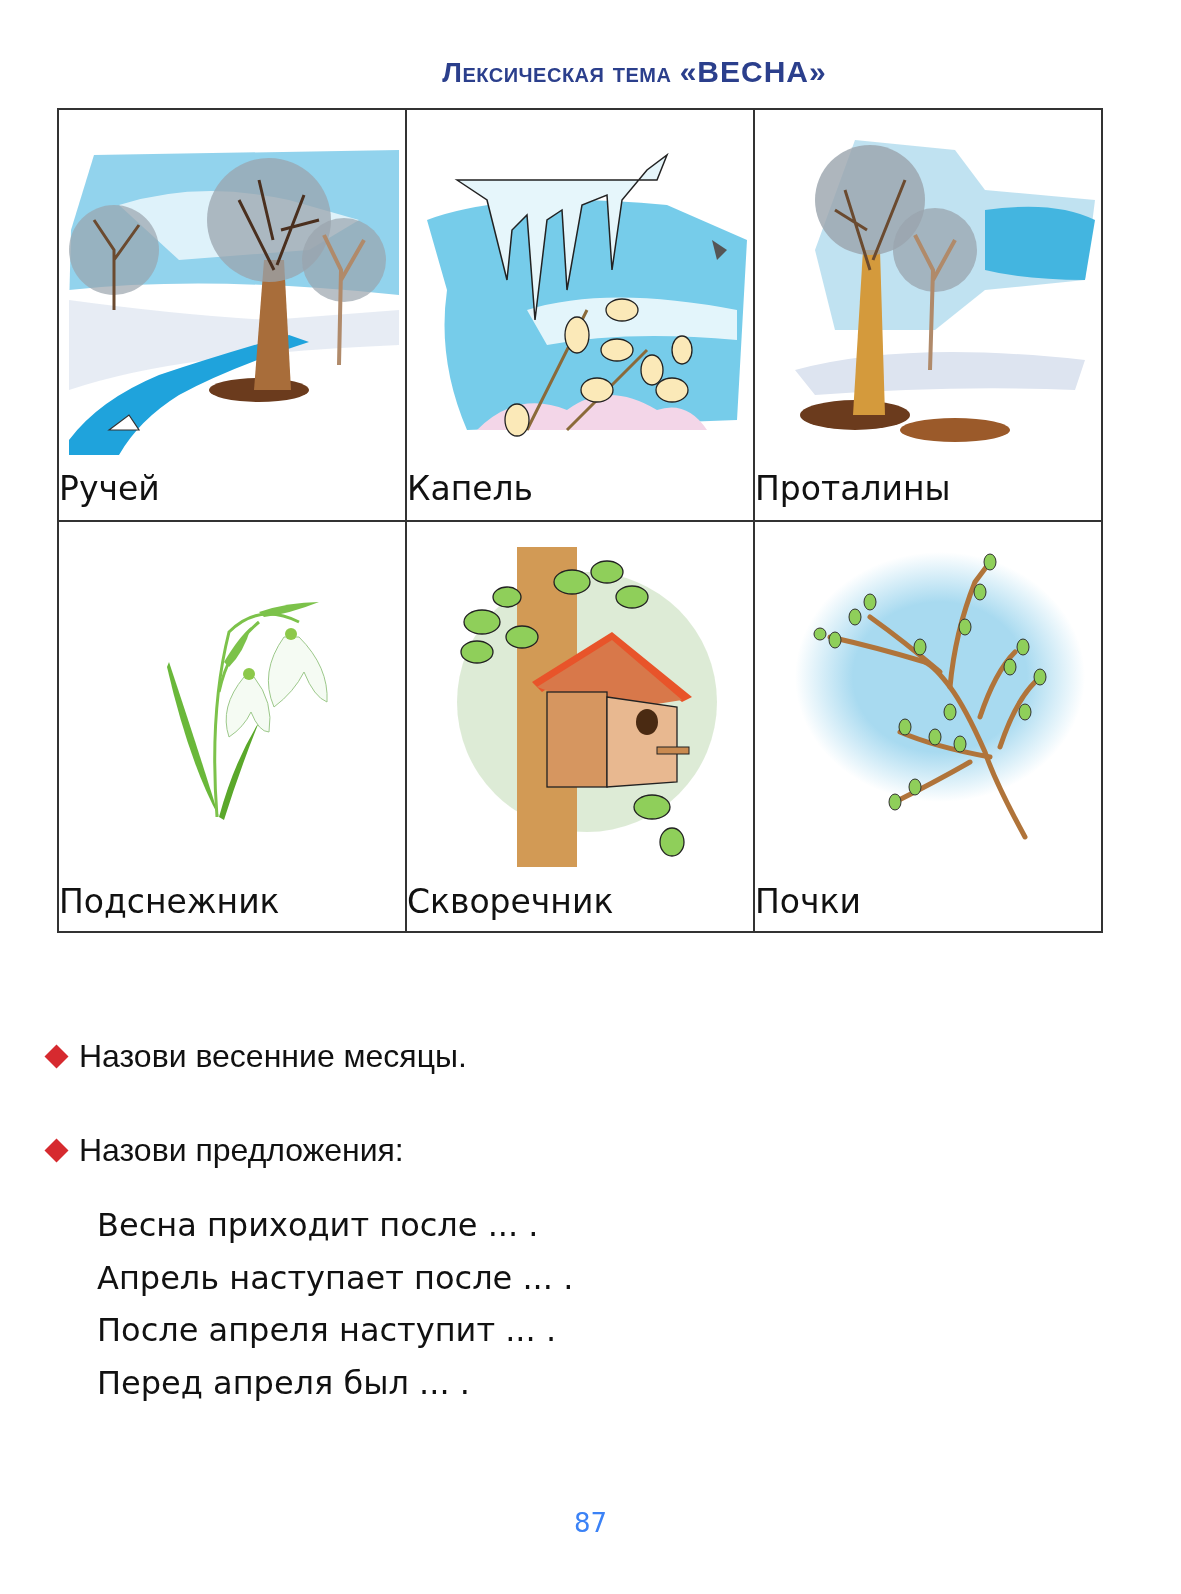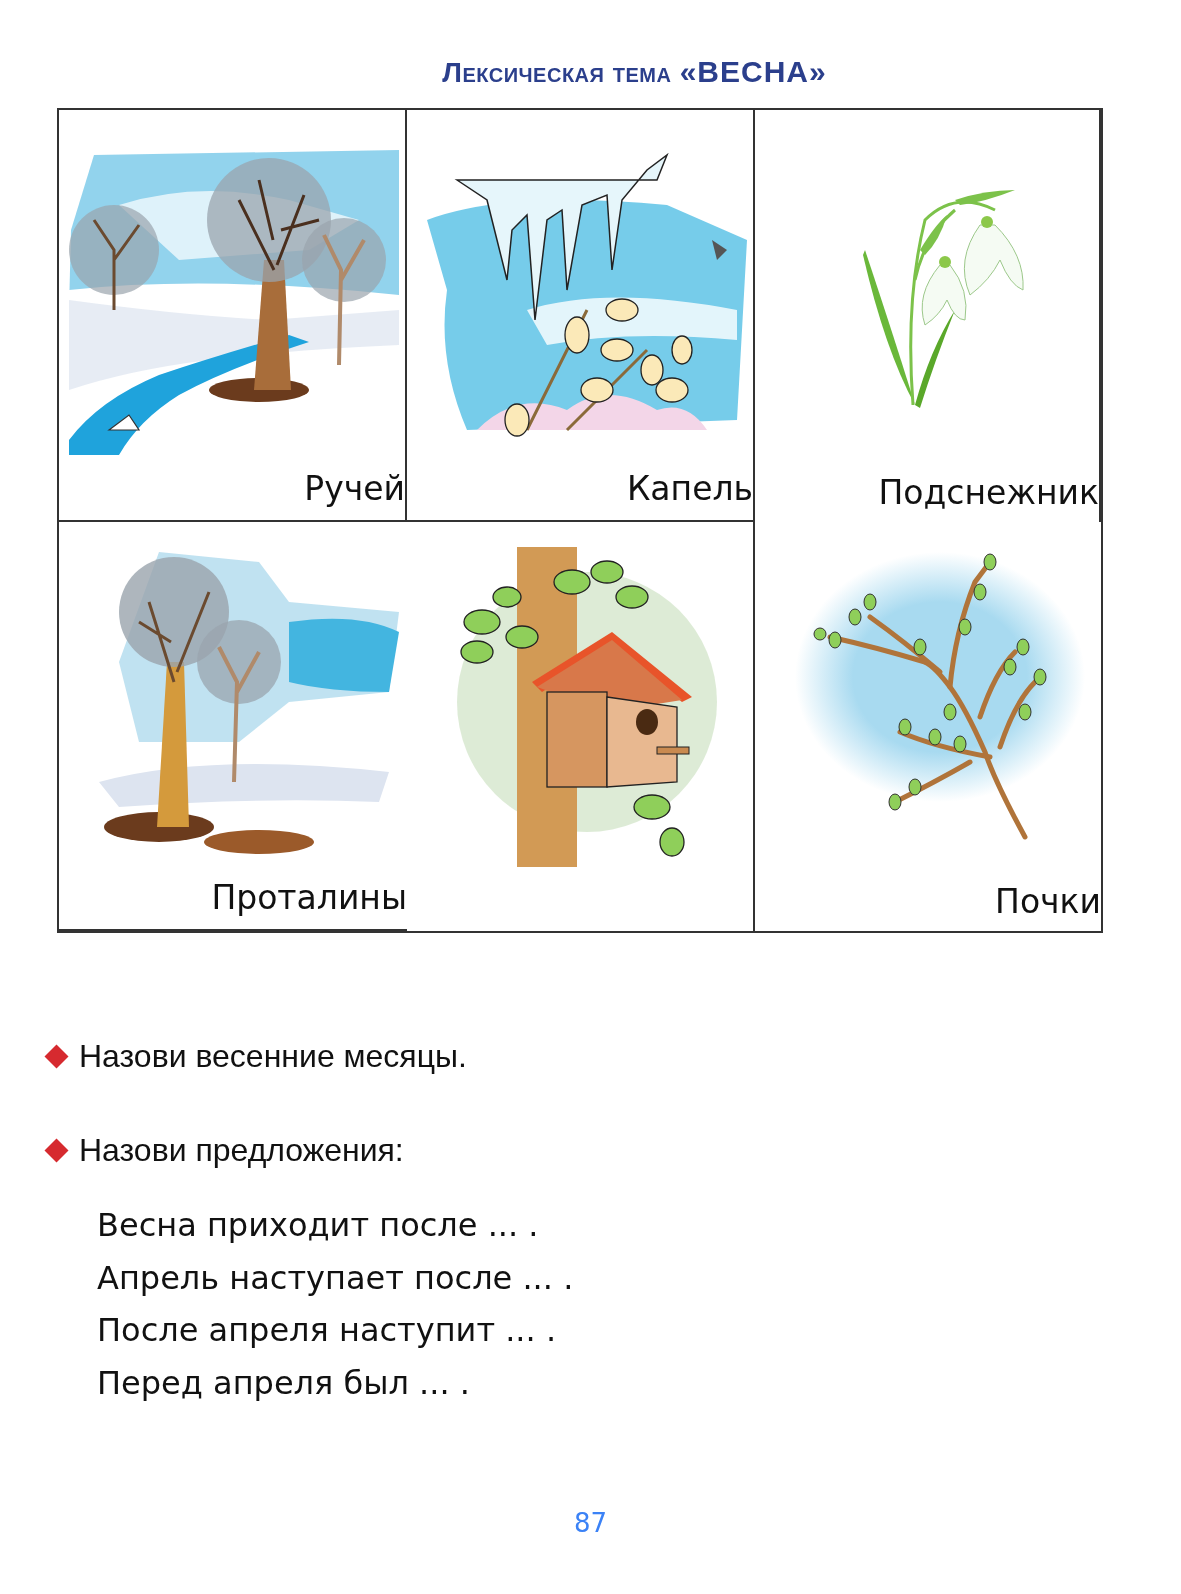--- a/index.html
+++ b/index.html
@@ -15,21 +15,21 @@
       border: 2px solid #333; box-sizing: border-box;
       display: grid; grid-template-columns: 348px 348px 346px; grid-template-rows: 412px 409px;
     }
     .cell {
       position: relative; box-sizing: border-box; border-right: 2px solid #333; border-bottom: 2px solid #333;
     }
     .cell.c3 { border-right: none; }
     .cell.r2 { border-bottom: none; }
     .cell svg { position: absolute; left: 0; top: 0; }
     .cell .label {
-      position: absolute; left: 0; width: 100%; text-align: right; bottom: 12px;
+      position: absolute; left: 0; width: 100%; text-align: left; bottom: 12px;
       font-family: "DejaVu Sans", sans-serif; font-size: 33px; color: #111;
     }
     .cell.r2 .label { bottom: 10px; }
     .task {
       position: absolute; left: 44px; font-family: Liberation Sans, sans-serif; font-size: 32px; color: #111;
       display: flex; align-items: center;
     }
     .diamond {
       width: 17px; height: 17px; background: #d62a2f; transform: rotate(45deg); margin: 0 14px 0 4px; display: inline-block;
     }
@@ -81,50 +81,50 @@
         <ellipse cx="245" cy="260" rx="11" ry="15"></ellipse>
         <ellipse cx="275" cy="240" rx="10" ry="14"></ellipse>
         <ellipse cx="265" cy="280" rx="16" ry="12"></ellipse>
         <ellipse cx="110" cy="310" rx="12" ry="16"></ellipse>
       </g>
       <path d="M305 130 L320 140 L310 150 Z" fill="#555"></path>
     </svg>
     <div class="label">Капель</div>
   </div>
 
+  <div class="cell c3">
+    <svg width="344" height="410" viewBox="0 0 344 410">
+      <path d="M100 30 L200 40 L230 80 L340 90 L330 170 L230 180 L180 220 L80 220 L60 140 Z" fill="#b9dff0" opacity="0.9"></path>
+      <path d="M230 100 Q300 90 340 110 L330 170 Q270 170 230 160 Z" fill="#43b5e0"></path>
+      <path d="M40 260 Q150 230 330 250 L320 280 Q200 275 60 285 Z" fill="#dde4f0"></path>
+      <ellipse cx="100" cy="305" rx="55" ry="15" fill="#6b3b1d"></ellipse>
+      <ellipse cx="200" cy="320" rx="55" ry="12" fill="#9b5a2a"></ellipse>
+      <path d="M98 305 L108 140 L125 140 L130 305 Z" fill="#d49a3c"></path>
+      <circle cx="115" cy="90" r="55" fill="#9aa4ad" opacity="0.8"></circle>
+      <path d="M115 160 L90 80 M118 150 L150 70 M112 120 L80 100" stroke="#6b4a2f" stroke-width="3"></path>
+      <circle cx="180" cy="140" r="42" fill="#9aa4ad" opacity="0.75"></circle>
+      <path d="M175 260 L178 160 L160 125 M178 170 L200 130" stroke="#b08a6a" stroke-width="4" fill="none"></path>
+    </svg>
+    <div class="label">Проталины</div>
+  </div>
+
   <div class="cell r2">
     <svg width="346" height="407" viewBox="0 0 346 407">
       <path d="M110 140 Q140 230 160 295 Q130 240 108 145 Z" fill="#6ab83a"></path>
       <path d="M160 295 Q175 240 200 200 Q180 250 165 298 Z" fill="#5aa82a"></path>
       <path d="M158 295 Q150 190 170 110 Q200 80 240 100" stroke="#7cc24a" stroke-width="3" fill="none"></path>
       <path d="M160 170 Q170 125 200 100" stroke="#7cc24a" stroke-width="3" fill="none"></path>
       <path d="M200 90 Q230 80 260 80 Q230 92 205 95 Z" fill="#7cc24a"></path>
       <path d="M165 140 Q180 115 192 105 Q185 130 170 145 Z" fill="#7cc24a"></path>
       <path d="M225 115 Q200 150 215 185 Q235 170 245 150 Q255 175 268 180 Q270 145 240 115 Z" fill="#f5fbf3" stroke="#9cc88a" stroke-width="1"></path>
       <path d="M185 155 Q160 185 170 215 Q185 205 192 190 Q200 210 210 210 Q215 180 195 155 Z" fill="#f5fbf3" stroke="#9cc88a" stroke-width="1"></path>
       <circle cx="232" cy="112" r="6" fill="#8cc84a"></circle>
       <circle cx="190" cy="152" r="6" fill="#8cc84a"></circle>
     </svg>
     <div class="label">Подснежник</div>
-  </div>
-
-  <div class="cell c3">
-    <svg width="344" height="410" viewBox="0 0 344 410">
-      <path d="M100 30 L200 40 L230 80 L340 90 L330 170 L230 180 L180 220 L80 220 L60 140 Z" fill="#b9dff0" opacity="0.9"></path>
-      <path d="M230 100 Q300 90 340 110 L330 170 Q270 170 230 160 Z" fill="#43b5e0"></path>
-      <path d="M40 260 Q150 230 330 250 L320 280 Q200 275 60 285 Z" fill="#dde4f0"></path>
-      <ellipse cx="100" cy="305" rx="55" ry="15" fill="#6b3b1d"></ellipse>
-      <ellipse cx="200" cy="320" rx="55" ry="12" fill="#9b5a2a"></ellipse>
-      <path d="M98 305 L108 140 L125 140 L130 305 Z" fill="#d49a3c"></path>
-      <circle cx="115" cy="90" r="55" fill="#9aa4ad" opacity="0.8"></circle>
-      <path d="M115 160 L90 80 M118 150 L150 70 M112 120 L80 100" stroke="#6b4a2f" stroke-width="3"></path>
-      <circle cx="180" cy="140" r="42" fill="#9aa4ad" opacity="0.75"></circle>
-      <path d="M175 260 L178 160 L160 125 M178 170 L200 130" stroke="#b08a6a" stroke-width="4" fill="none"></path>
-    </svg>
-    <div class="label">Проталины</div>
   </div>
 
   <div class="cell r2">
     <svg width="346" height="407" viewBox="0 0 346 407">
       <ellipse cx="180" cy="180" rx="130" ry="130" fill="#cfe3c5" opacity="0.7"></ellipse>
       <rect x="110" y="25" width="60" height="320" fill="#d29a55"></rect>
       <g fill="#8fcf5a" stroke="#222" stroke-width="1.3">
         <ellipse cx="75" cy="100" rx="18" ry="12"></ellipse>
         <ellipse cx="100" cy="75" rx="14" ry="10"></ellipse>
         <ellipse cx="70" cy="130" rx="16" ry="11"></ellipse>
@@ -135,20 +135,21 @@
         <ellipse cx="245" cy="285" rx="18" ry="12"></ellipse>
         <ellipse cx="265" cy="320" rx="12" ry="14"></ellipse>
       </g>
       <path d="M125 160 L205 110 L285 175 L275 180 L205 125 L135 170 Z" fill="#e8542a"></path>
       <path d="M130 165 L205 118 L275 178 L200 190 Z" fill="#d8784a"></path>
       <rect x="140" y="170" width="60" height="95" fill="#d69660" stroke="#222" stroke-width="1.3"></rect>
       <path d="M200 175 L270 185 L270 260 L200 265 Z" fill="#e8b890" stroke="#222" stroke-width="1.3"></path>
       <ellipse cx="240" cy="200" rx="11" ry="13" fill="#4a2a12"></ellipse>
       <rect x="250" y="225" width="32" height="7" fill="#c98a50" stroke="#222" stroke-width="1"></rect>
     </svg>
+    <div class="label">Скворечник</div>
   </div>
 
   <div class="cell c3 r2">
     <defs></defs>
     <svg width="344" height="407" viewBox="0 0 344 407">
       <defs>
         <radialGradient id="skyglow" cx="50%" cy="50%" r="50%">
           <stop offset="60%" stop-color="#a8daf0"></stop>
           <stop offset="100%" stop-color="#ffffff"></stop>
         </radialGradient>

